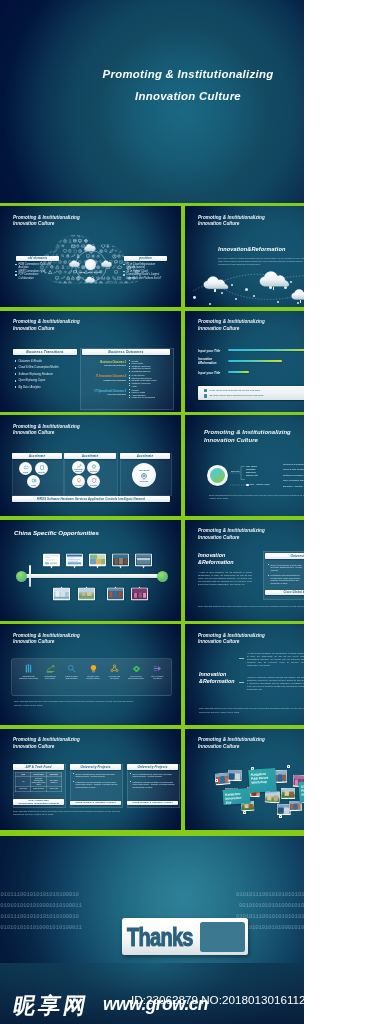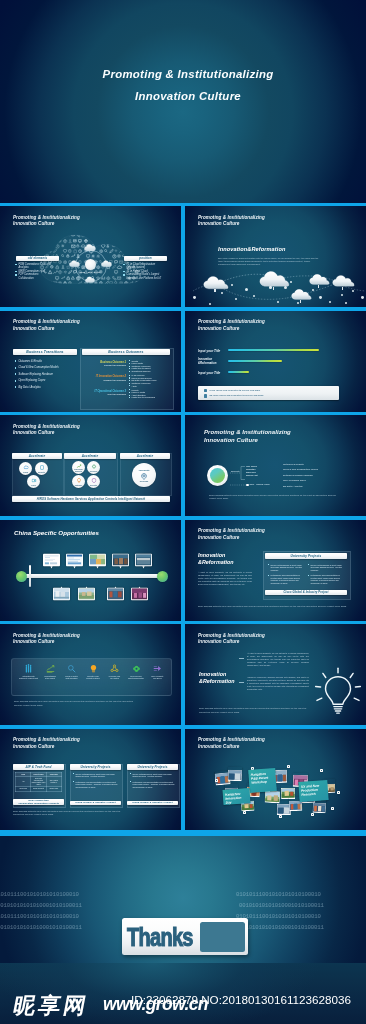--- a/index.html
+++ b/index.html
@@ -1,18 +1,18 @@
 <!DOCTYPE html>
 <html><head>
 <meta charset="utf-8">
 <title>PPT Template Preview</title>
 <style>
   html,body{margin:0;padding:0;background:#ffffff;}
   body{width:366px;height:1024px;overflow:hidden;font-family:"Liberation Sans",sans-serif;}
-  .page{position:relative;width:366px;height:1024px;background:#0ea5e9;overflow:hidden;}
+  .page{position:relative;width:304px;height:1024px;background:#84cc16;overflow:hidden;}
 
   
   .hero{position:absolute;left:0;top:0;width:366px;height:203px;overflow:hidden;
     background:radial-gradient(circle 210px at 183px 112px,
       #1b6883 0%, #19637e 10%, #175a74 24%, #134961 41%, #114660 52%, #0b3252 68%,
       #01163c 85%, #01103a 100%);}
   .hero-title{position:absolute;left:5px;top:63px;width:366px;text-align:center;
       color:#fafdfe;font-style:italic;font-weight:bold;font-size:11.4px;line-height:22px;
       letter-spacing:.3px;}
   .hero-title span{display:block;}

